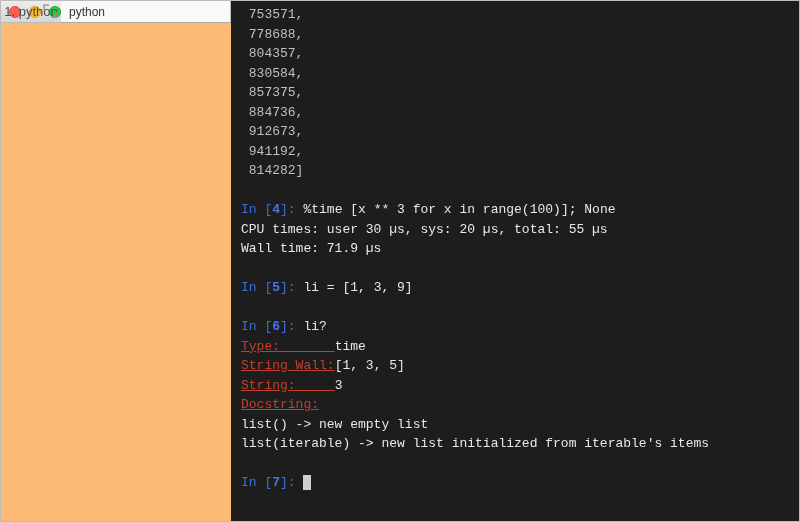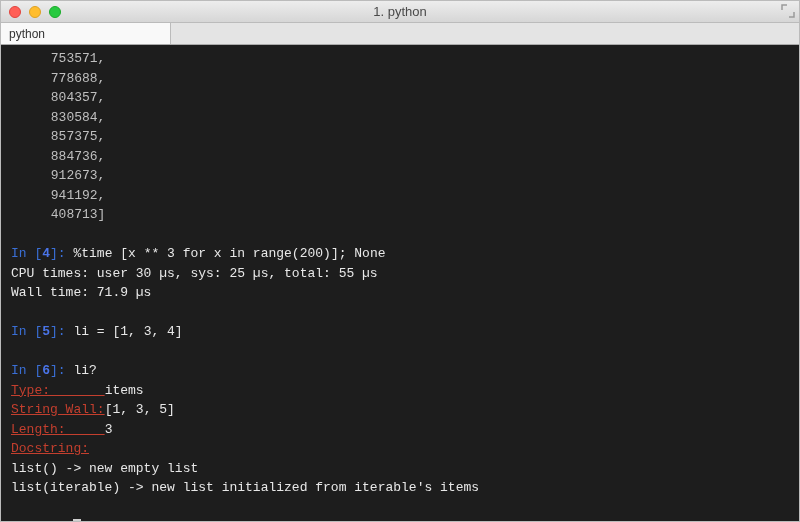--- a/index.html
+++ b/index.html
@@ -10,21 +10,21 @@
       font-size: 13px;
       background: #e8e8e8;
       overflow: hidden;
     }
     .window {
       width: 100%;
       height: 100%;
       border: 1px solid #bbb;
       background: #fdba74;
       display: flex;
-      flex-direction: column;
+      flex-direction: row;
     }
     .titlebar {
       height: 22px;
       background: linear-gradient(#ededed, #d6d6d6);
       border-bottom: 1px solid #bbb;
       display: flex;
       align-items: center;
       position: relative;
       font-family: -apple-system, "Helvetica Neue", sans-serif;
     }
@@ -78,21 +78,21 @@
       color: #ddd;
       padding: 4px 10px;
       line-height: 1.5;
       white-space: pre;
       overflow: hidden;
       position: relative;
     }
     .in-prompt { color: #3a6fd6; }
     .in-num { color: #4a74e8; font-weight: bold; }
     .out-white { color: #e8e8e8; }
-    .out-gray { color: #bfbfbf; margin-left: 32px; }
+    .out-gray { color: #bfbfbf; }
     .red-label { color: #c43f2e; text-decoration: underline; }
     .cursor {
       display: inline-block;
       width: 8px;
       height: 15px;
       background: #cfcfcf;
       vertical-align: text-bottom;
     }
   </style>
 </head>
@@ -118,30 +118,30 @@
   </div>
 
   <div class="terminal"><span class="out-gray"> 753571,</span>
 <span class="out-gray"> 778688,</span>
 <span class="out-gray"> 804357,</span>
 <span class="out-gray"> 830584,</span>
 <span class="out-gray"> 857375,</span>
 <span class="out-gray"> 884736,</span>
 <span class="out-gray"> 912673,</span>
 <span class="out-gray"> 941192,</span>
-<span class="out-gray"> 408713]</span>
+<span class="out-gray"> 814282]</span>
 
-<span class="in-prompt">In [</span><span class="in-num">4</span><span class="in-prompt">]: </span><span class="out-white">%time [x ** 3 for x in range(200)]; None</span>
-<span class="out-white">CPU times: user 30 µs, sys: 25 µs, total: 55 µs</span>
+<span class="in-prompt">In [</span><span class="in-num">4</span><span class="in-prompt">]: </span><span class="out-white">%time [x ** 3 for x in range(100)]; None</span>
+<span class="out-white">CPU times: user 30 µs, sys: 20 µs, total: 55 µs</span>
 <span class="out-white">Wall time: 71.9 µs</span>
 
-<span class="in-prompt">In [</span><span class="in-num">5</span><span class="in-prompt">]: </span><span class="out-white">li = [1, 3, 4]</span>
+<span class="in-prompt">In [</span><span class="in-num">5</span><span class="in-prompt">]: </span><span class="out-white">li = [1, 3, 9]</span>
 
 <span class="in-prompt">In [</span><span class="in-num">6</span><span class="in-prompt">]: </span><span class="out-white">li?</span>
-<span class="red-label">Type:       </span><span class="out-white">items</span>
+<span class="red-label">Type:       </span><span class="out-white">time</span>
 <span class="red-label">String Wall:</span><span class="out-white">[1, 3, 5]</span>
-<span class="red-label">Length:     </span><span class="out-white">3</span>
+<span class="red-label">String:     </span><span class="out-white">3</span>
 <span class="red-label">Docstring:</span>
 <span class="out-white">list() -&gt; new empty list</span>
 <span class="out-white">list(iterable) -&gt; new list initialized from iterable's items</span>
 
 <span class="in-prompt">In [</span><span class="in-num">7</span><span class="in-prompt">]: </span><span class="cursor"></span></div>
 </div>
 
 </body></html>

